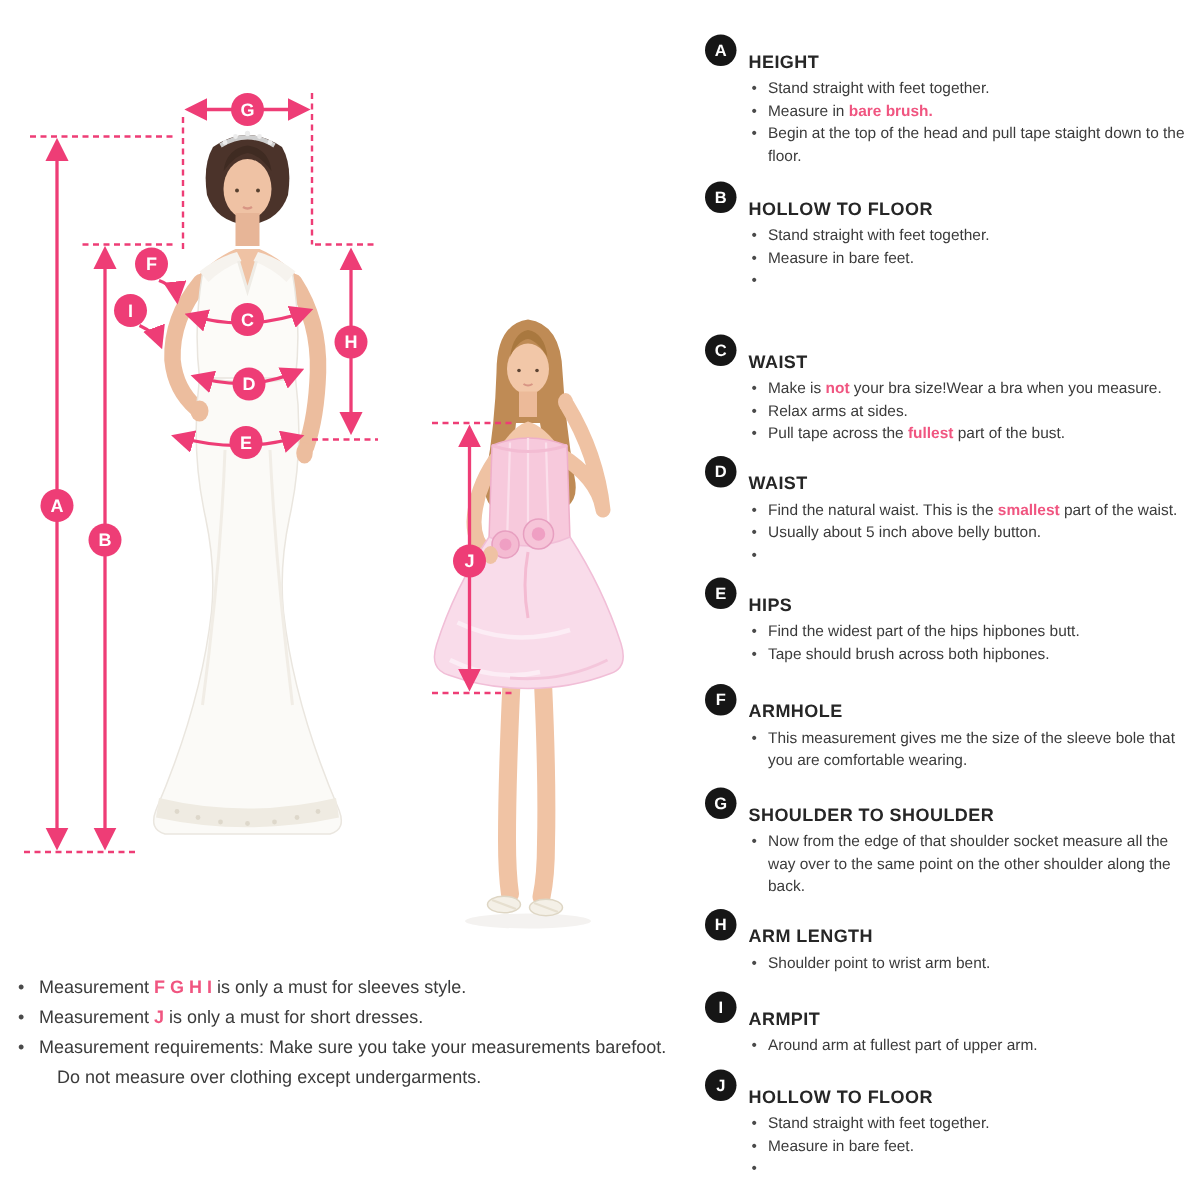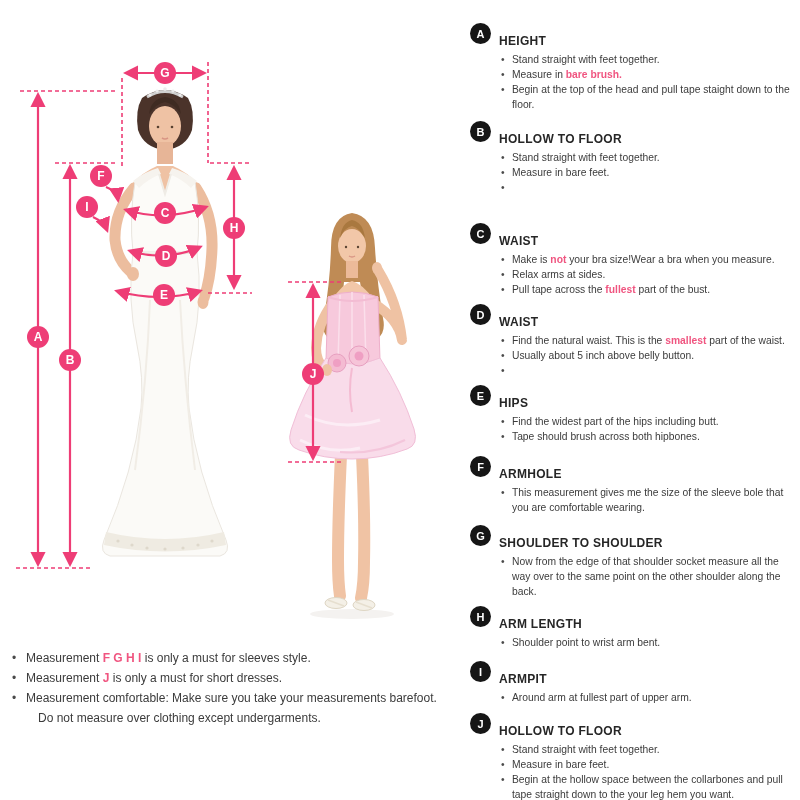--- a/index.html
+++ b/index.html
@@ -225,21 +225,21 @@
           <div class="bullet"><span class="dot">•</span></div>
         </div>
   </div>
 
   <div class="section" style="top: 381px;">
     <div class="sec-head">
       <span class="badge">E</span>
       <span class="sec-title">HIPS</span>
     </div>
     <div class="bullets">
-          <div class="bullet"><span class="dot">•</span><span>Find the widest part of the hips including butt.</span></div>
+          <div class="bullet"><span class="dot">•</span><span>Find the widest part of the hips hipbones butt.</span></div>
           <div class="bullet"><span class="dot">•</span><span>Tape should brush across both hipbones.</span></div>
         </div>
   </div>
 
   <div class="section" style="top: 452px;">
     <div class="sec-head">
       <span class="badge">F</span>
       <span class="sec-title">ARMHOLE</span>
     </div>
     <div class="bullets">
@@ -278,24 +278,24 @@
   </div>
 
   <div class="section" style="top: 709px;">
     <div class="sec-head">
       <span class="badge">J</span>
       <span class="sec-title">HOLLOW TO FLOOR</span>
     </div>
     <div class="bullets">
           <div class="bullet"><span class="dot">•</span><span>Stand straight with feet together.</span></div>
           <div class="bullet"><span class="dot">•</span><span>Measure in bare feet.</span></div>
-          <div class="bullet"><span class="dot">•</span><span>Begin at the hollow space between the collarbones and pull tape straight down to the your leg hem you want.</span></div>
+          <div class="bullet"><span class="dot">•</span></div>
         </div>
   </div>
 </div>
 
   <div class="notes">
       <div class="note"><span class="dot">•</span><span>Measurement </span><span class="hl">F G H I</span><span> is only a must for sleeves style.</span></div>
       <div class="note"><span class="dot">•</span><span>Measurement </span><span class="hl">J</span><span> is only a must for short dresses.</span></div>
-      <div class="note"><span class="dot">•</span><span>Measurement comfortable: Make sure you take your measurements barefoot.</span></div>
+      <div class="note"><span class="dot">•</span><span>Measurement requirements: Make sure you take your measurements barefoot.</span></div>
       <div class="note cont"><span>Do not measure over clothing except undergarments.</span></div>
     </div>
 </div>
 
 </body></html>

